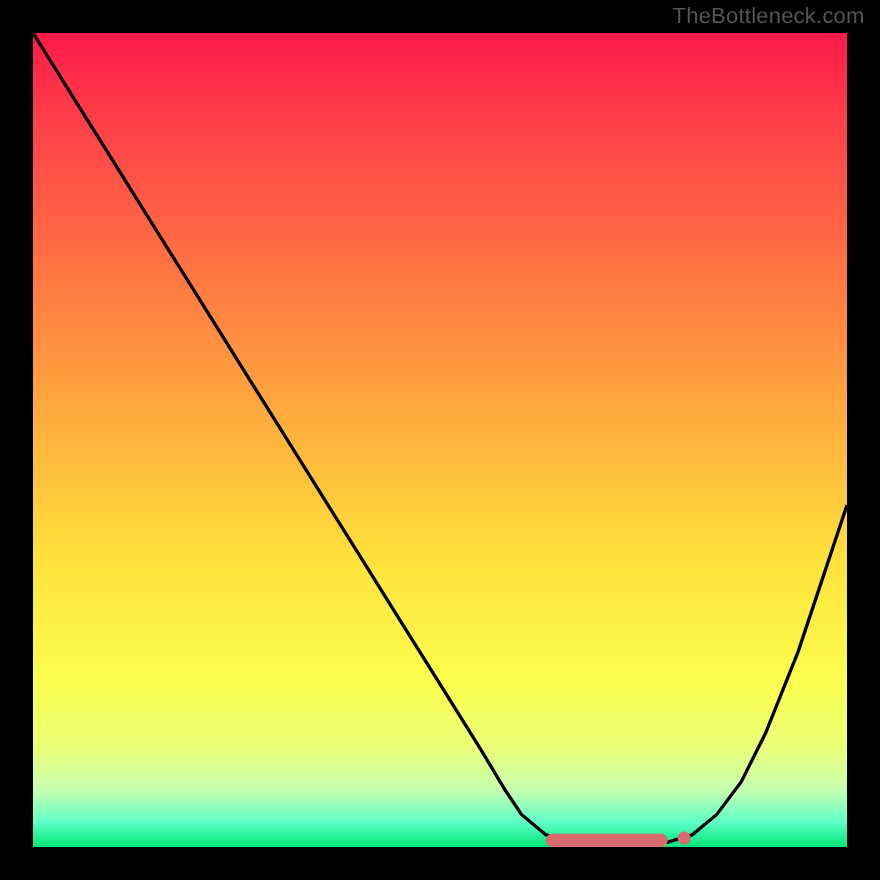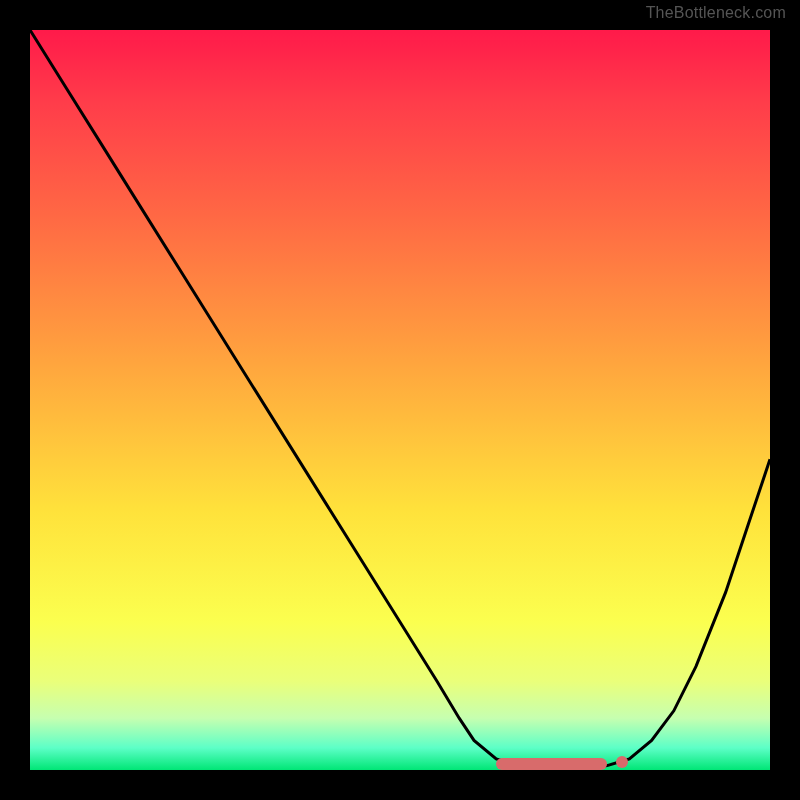--- a/index.html
+++ b/index.html
@@ -9,21 +9,21 @@
     width: 800px;
     height: 800px;
     position: relative;
     font-family: Arial, Helvetica, sans-serif;
   }
   .watermark {
     position: absolute;
     top: 4px;
     right: 14px;
     color: #555;
-    font-size: 16px;
+    font-size: 20px;
     font-weight: 500;
     letter-spacing: 0.2px;
     z-index: 5;
   }
   .plot-area {
     position: absolute;
     left: 30px;
     top: 30px;
     width: 740px;
     height: 740px;

